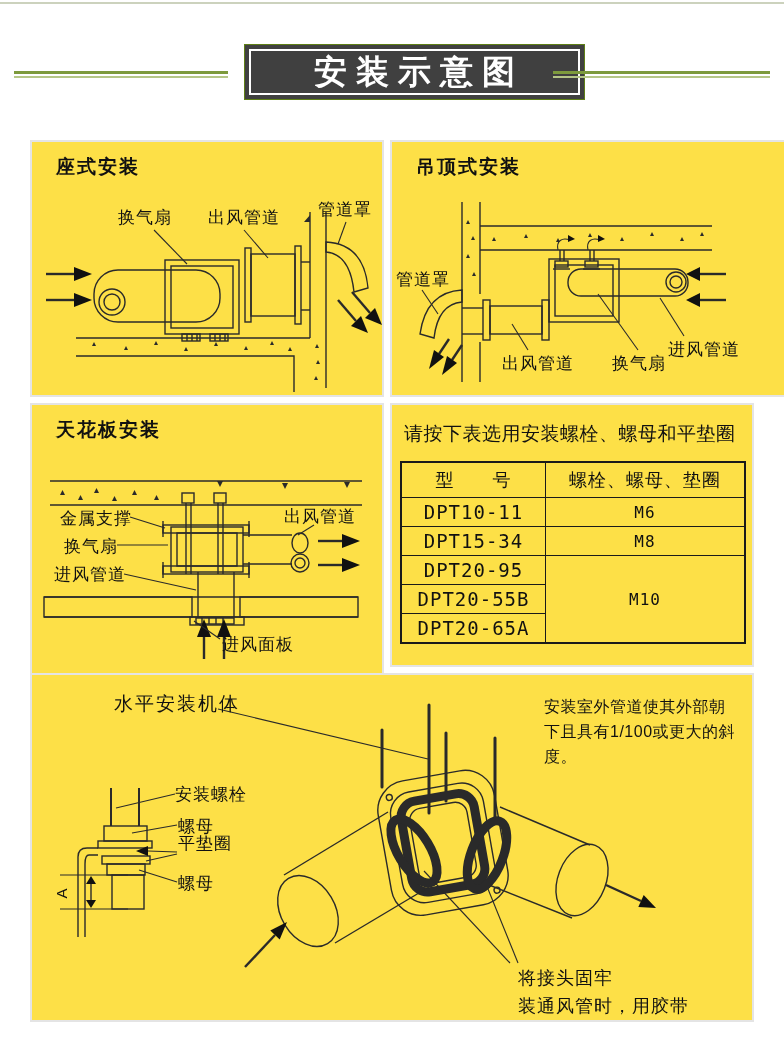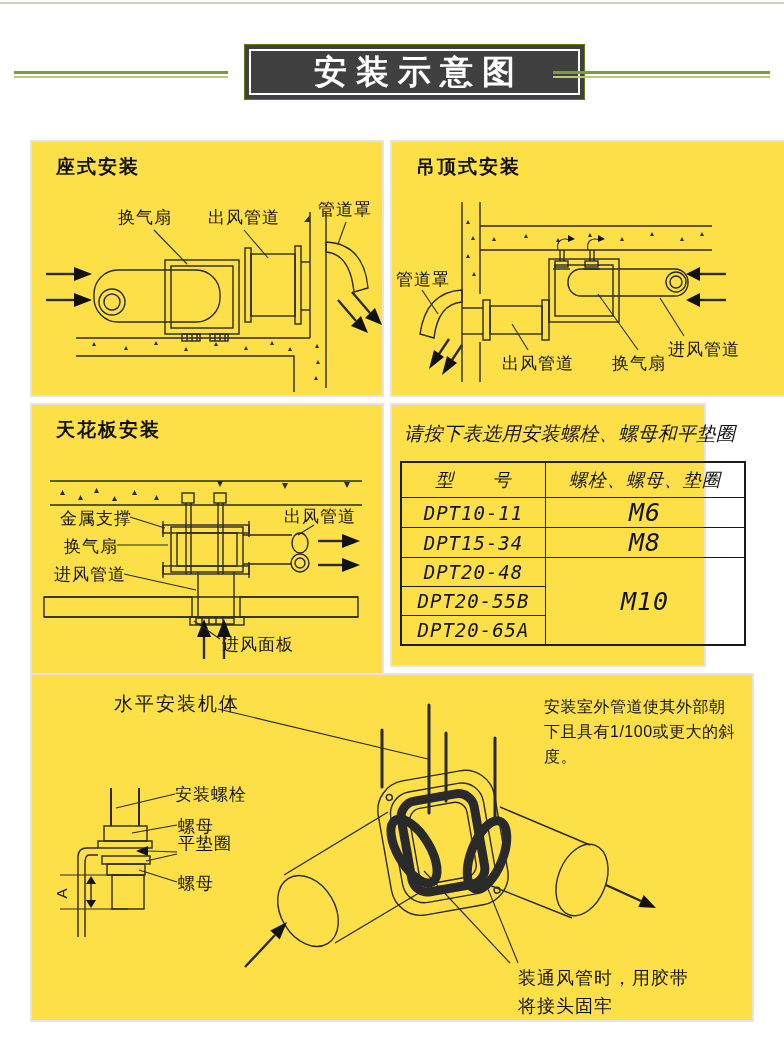--- a/index.html
+++ b/index.html
@@ -12,38 +12,38 @@
   .banner-inner{position:absolute;inset:4px;border:2px solid #fff;display:flex;align-items:center;justify-content:center;}
   .banner-title{font-size:33px;font-weight:bold;color:#fff;letter-spacing:9px;text-indent:9px;white-space:nowrap;}
   .sideline{position:absolute;top:71px;height:2px;border-top:3px solid #7d9a3c;border-bottom:2px solid #b6c787;}
   .sideline.left{left:14px;width:214px;}
   .sideline.right{left:553px;width:217px;}
   
   .panel{position:absolute;background:#fde047;border:2px solid #e4e4e4;box-sizing:border-box;}
   .p1{left:30px;top:140px;width:354px;height:257px;}
   .p2{left:390px;top:140px;width:428px;height:257px;}
   .p3{left:30px;top:403px;width:354px;height:320px;}
-  .p4{left:390px;top:403px;width:316px;height:264px;font-style:italic;}
+  .p4{left:390px;top:403px;width:364px;height:264px;}
   .p5{left:30px;top:673px;width:724px;height:349px;}
   .panel svg{position:absolute;left:0;top:0;}
   .ptitle{position:absolute;left:24px;top:12px;font-size:19px;font-weight:600;letter-spacing:2px;white-space:nowrap;}
   .lbl{position:absolute;font-size:17px;letter-spacing:1px;white-space:nowrap;color:#111;text-align:center;}
   svg line,svg path,svg rect,svg circle,svg ellipse,svg polyline{stroke:#2a2a2a;fill:none;stroke-width:1.4;}
   svg polygon{fill:#111;stroke:none;}
   svg .thick{stroke-width:2.4;}
   svg .thin{stroke-width:1.1;}
   svg .spk{fill:#2a2a2a;stroke:none;}
   
   .intro{position:absolute;left:12px;top:16px;width:346px;font-size:19px;letter-spacing:0.5px;}
   table.bolt{position:absolute;left:8px;top:56px;width:346px;border-collapse:collapse;
              border:2px solid #1a1a1a;table-layout:fixed;}
   table.bolt th,table.bolt td{border:1.5px solid #1a1a1a;text-align:center;padding:0;}
   table.bolt th{height:34px;font-size:18px;font-weight:500;letter-spacing:1px;border-radius:13px;}
   table.bolt td{height:28px;font-family:"DejaVu Sans Mono",monospace;font-size:19px;letter-spacing:1px;}
-  table.bolt td.size{font-size:25px;}
+  table.bolt td.size{font-size:16px;}
   table.bolt col.c1{width:42%;} table.bolt col.c2{width:58%;}
   
   .h-title{position:absolute;left:58px;top:16px;font-size:19px;letter-spacing:2px;white-space:nowrap;margin-left:24px;}
   .slope-note{position:absolute;left:512px;top:20px;width:196px;font-size:16px;line-height:1.55;letter-spacing:0.5px;}
   .dim-note{position:absolute;left:28px;top:300px;font-size:17.5px;letter-spacing:0.5px;white-space:nowrap;}
   .tape-note{position:absolute;left:486px;top:290px;font-size:18px;line-height:1.55;letter-spacing:1px;}
   .dimA{position:absolute;left:24px;top:210px;font-size:15px;transform:rotate(-90deg);}
 </style>
 </head>
 <body>
@@ -348,21 +348,21 @@
       <tbody>
         <tr>
           <td>DPT10-11</td>
           <td class="size">M6</td>
         </tr>
         <tr>
           <td>DPT15-34</td>
           <td class="size">M8</td>
         </tr>
         <tr>
-          <td>DPT20-48</td>
+          <td>DPT20-95</td>
           <td class="size" rowspan="3">M10</td>
         </tr>
         <tr>
           <td>DPT20-55B</td>
         </tr>
         <tr>
           <td>DPT20-65A</td>
         </tr>
       </tbody>
     </table>
@@ -437,17 +437,17 @@
       </g>
     </svg>
     <div class="h-title">水平安装机体</div>
     <div class="slope-note">安装室外管道使其外部朝下且具有1/100或更大的斜度。</div>
     <div class="lbl" style="left:143px;top:108px">安装螺栓</div>
     <div class="lbl" style="left:146px;top:140px">螺母</div>
     <div class="lbl" style="left:146px;top:157px">平垫圈</div>
     <div class="lbl" style="left:146px;top:197px">螺母</div>
     <div class="dimA">A</div>
     <div class="tape-note">
+      <div>将接头固牢</div>
       <div>装通风管时，用胶带</div>
-      <div>将接头固牢</div>
     </div>
   </div>
 </div>
 
 </body></html>

